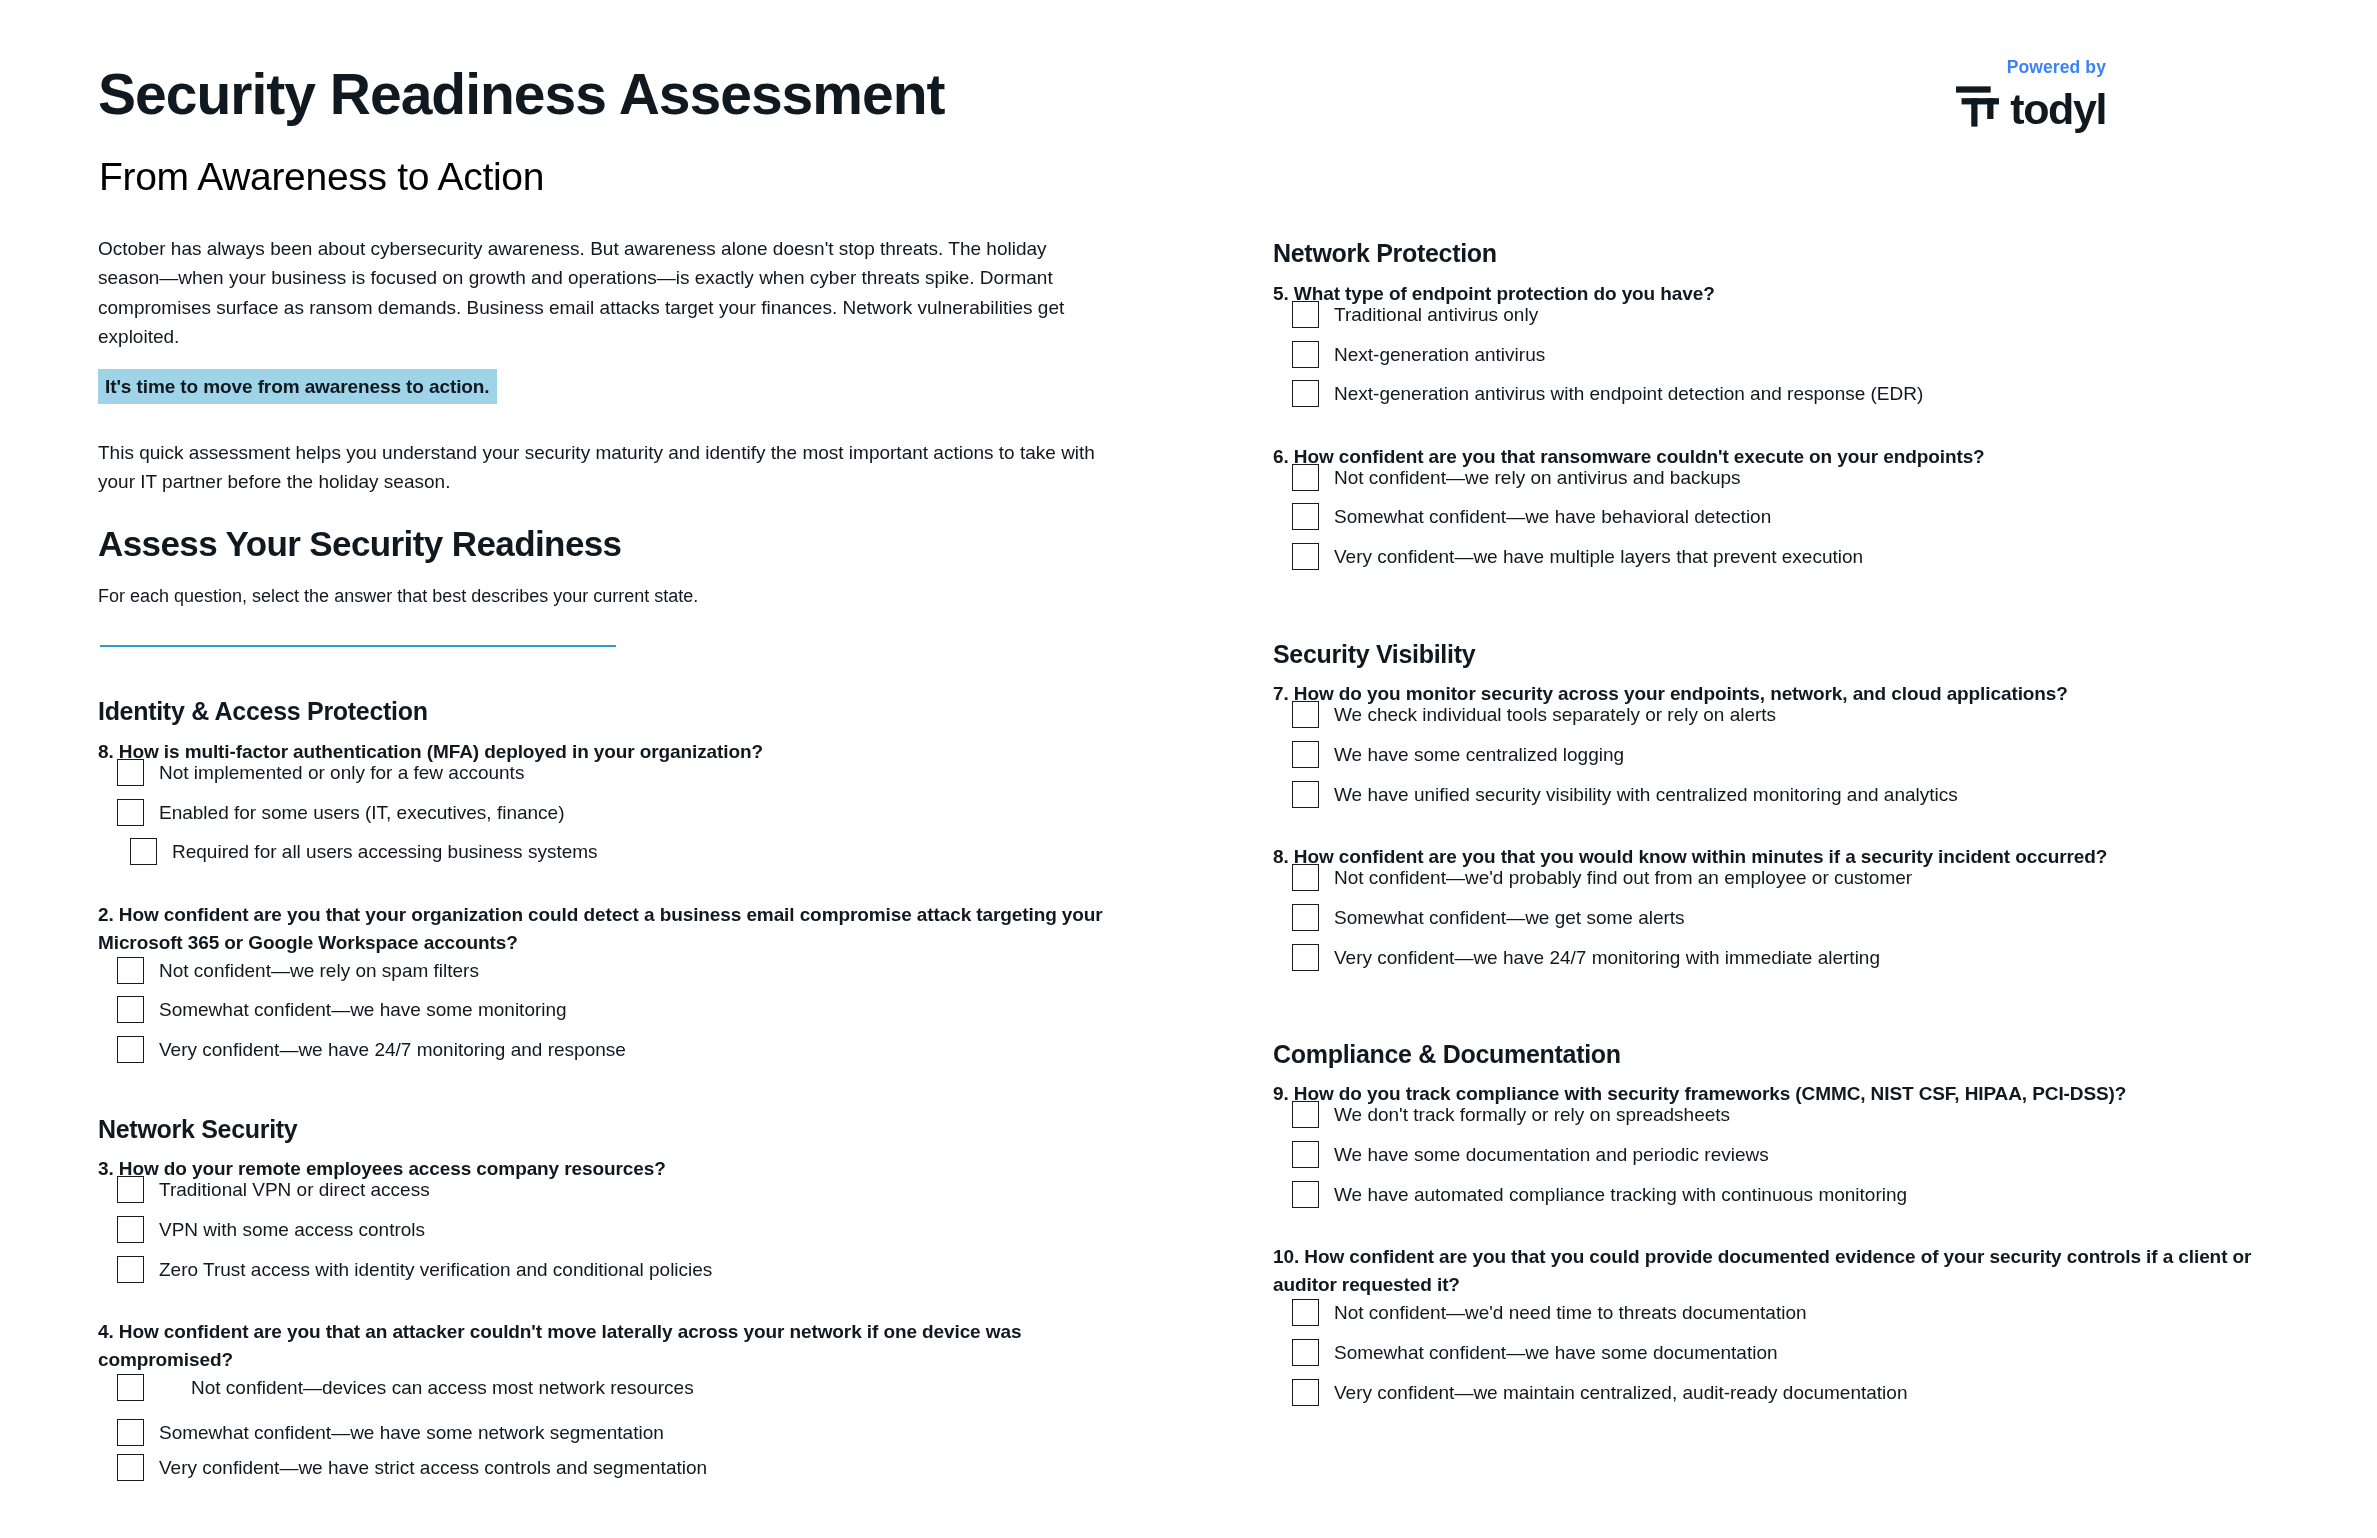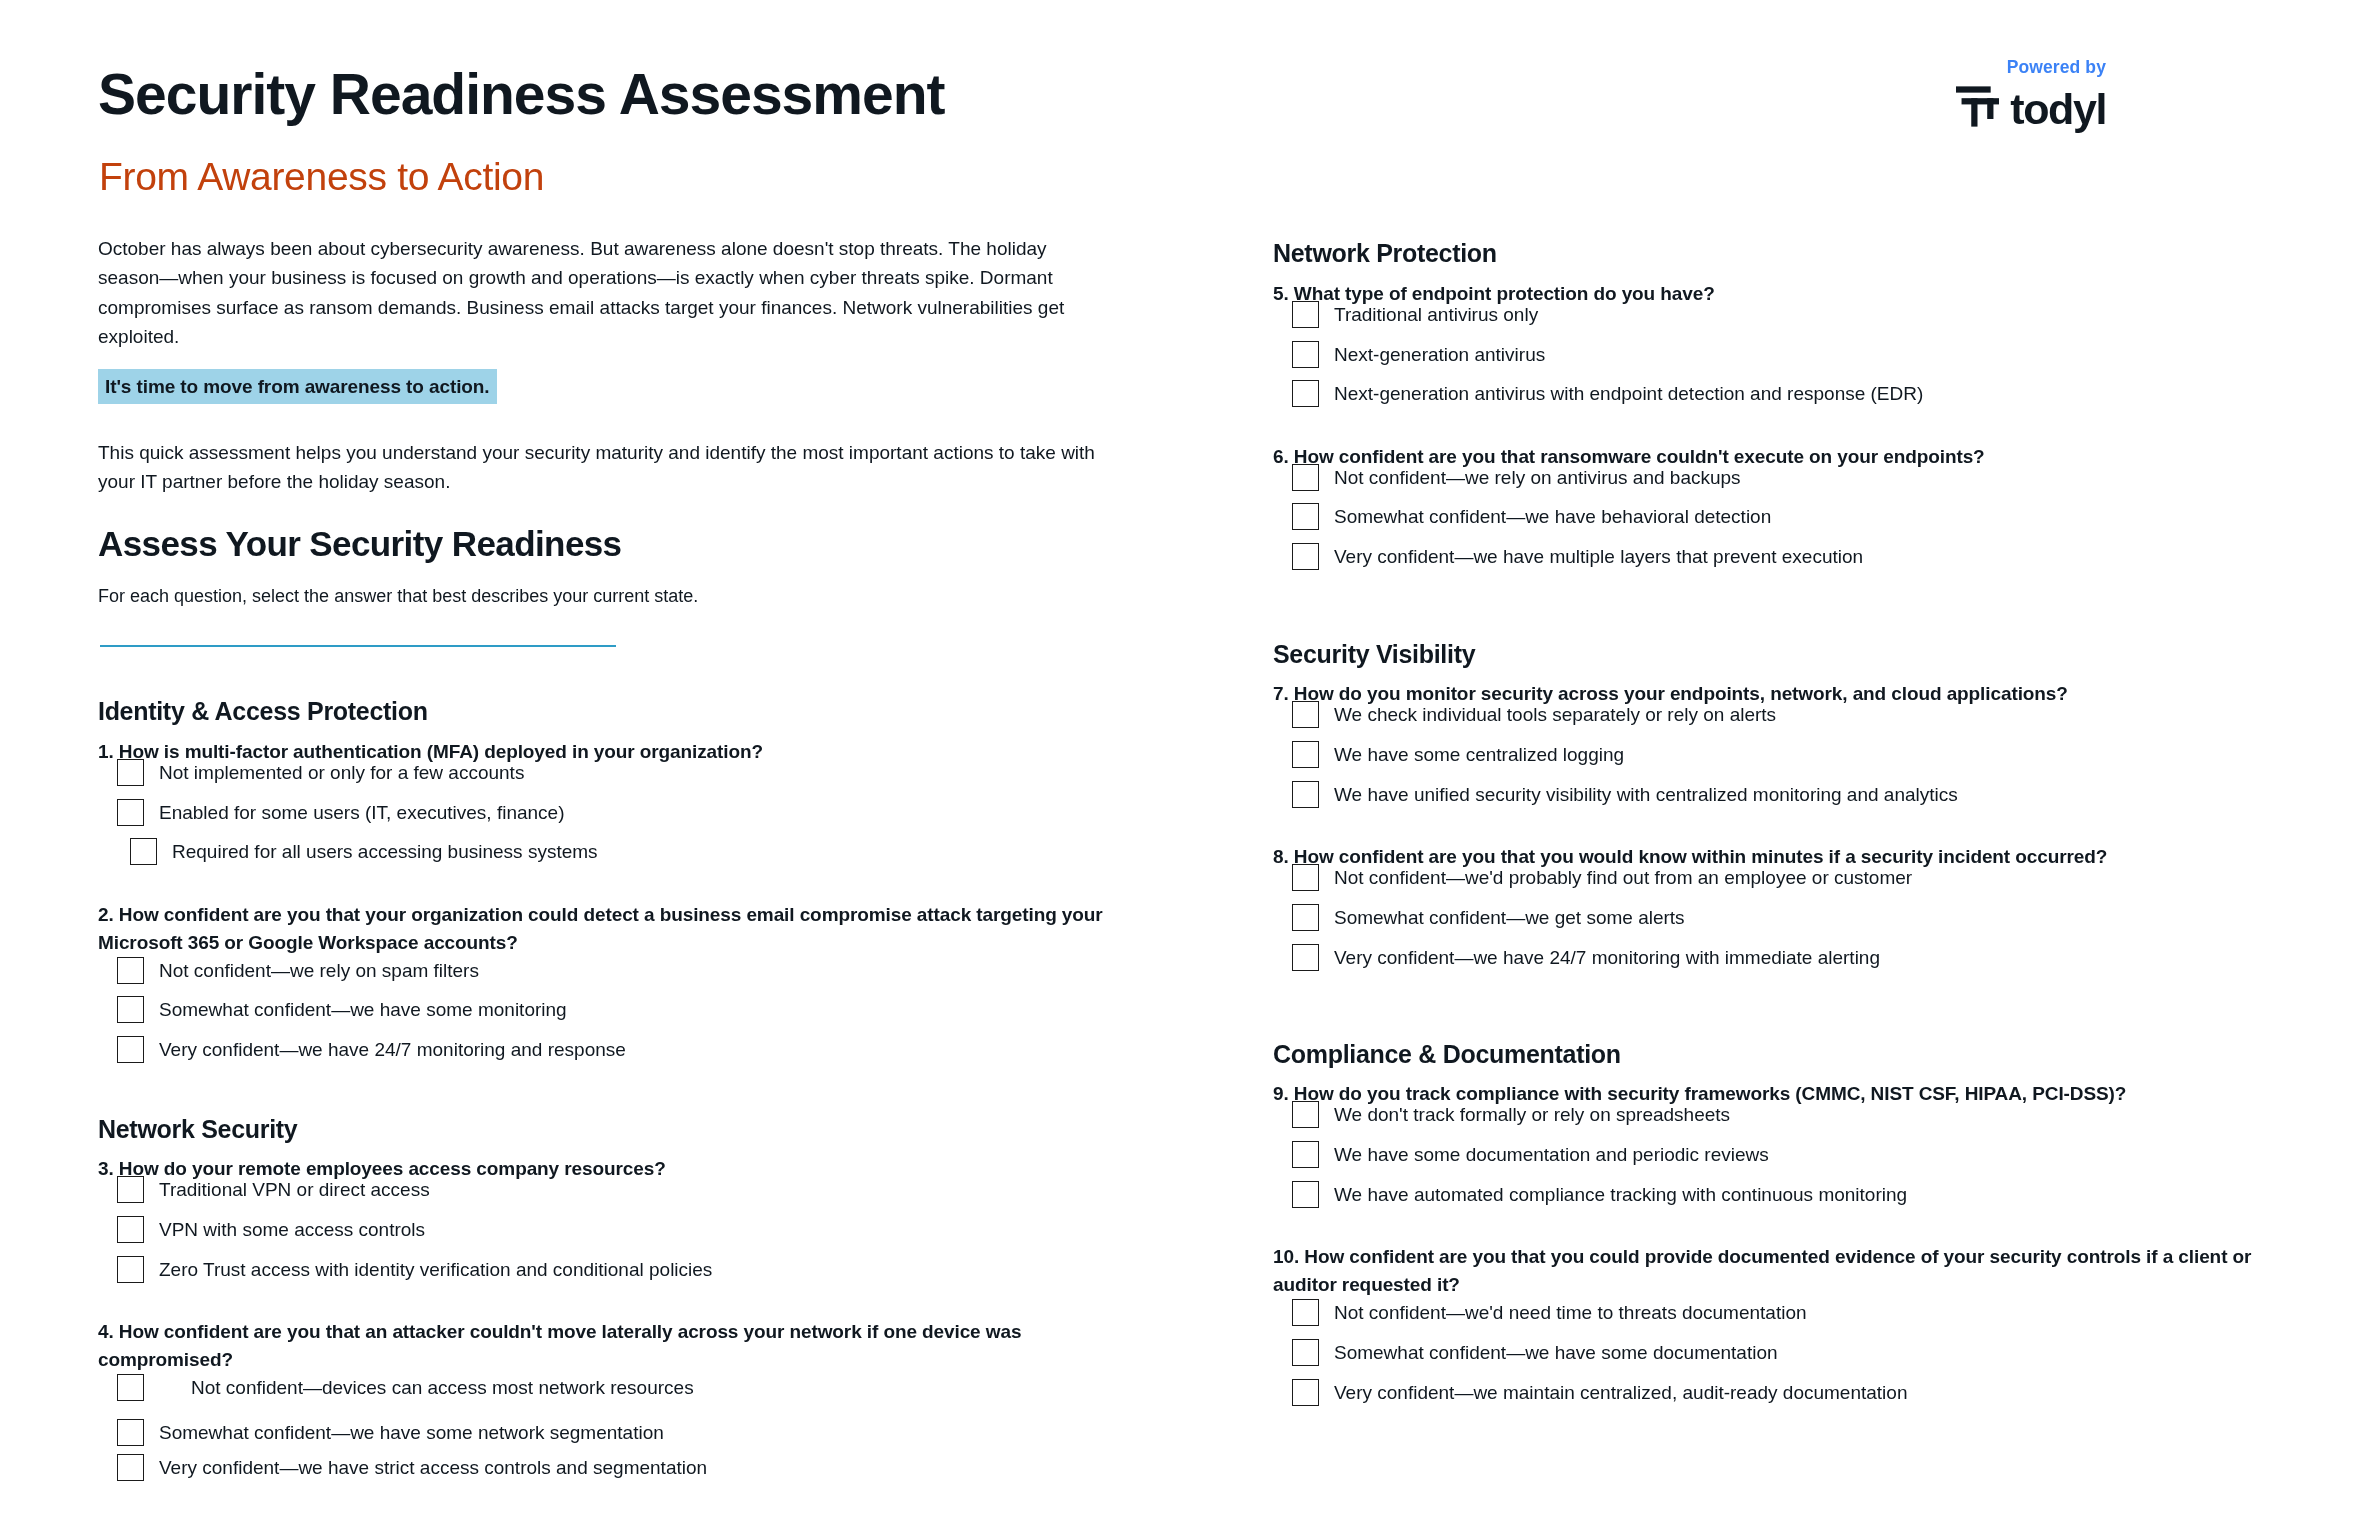--- a/index.html
+++ b/index.html
@@ -40,21 +40,21 @@
   }
 
   .subtitle {
     position: absolute;
     left: 99px;
     top: 157px;
     font-size: 39px;
     font-weight: 400;
     letter-spacing: -0.3px;
     line-height: 1;
-    color: #c2410c;
+    color: #000000;
   }
 
   .brand {
     position: absolute;
     right: 91px;
     top: 59px;
     text-align: right;
     width: 294px;
   }
 
@@ -217,21 +217,21 @@
   </div>
 
   <div class="intro-para intro-2">This quick assessment helps you understand your security maturity and identify the most important actions to take with your IT partner before the holiday season.</div>
 
   <div class="assess-title">Assess Your Security Readiness</div>
   <div class="assess-sub">For each question, select the answer that best describes your current state.</div>
   <div class="divider"></div>
 
   <div class="section-head" style="left:98px; top:699px;">Identity &amp; Access Protection</div>
 
-  <div class="question" style="left:98px; top:738px; width:993px;">1. How is multi-factor authentication (MFA) deployed in your organization?</div>
+  <div class="question" style="left:98px; top:738px; width:993px;">8. How is multi-factor authentication (MFA) deployed in your organization?</div>
 
   <div class="option" style="left:117px; top:759px;">
     <span class="checkbox"></span>
     <span class="option-label">Not implemented or only for a few accounts</span>
   </div>
   <div class="option" style="left:117px; top:799px;">
     <span class="checkbox"></span>
     <span class="option-label">Enabled for some users (IT, executives, finance)</span>
   </div>
   <div class="option" style="left:117px; top:838px;padding-left:13px;">

